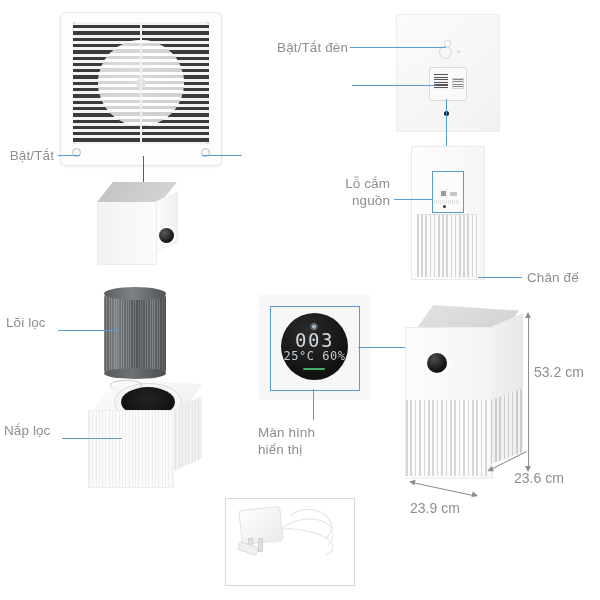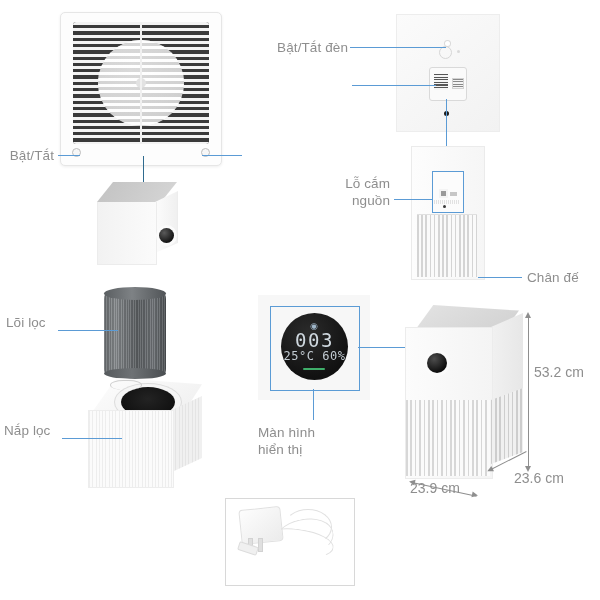--- a/index.html
+++ b/index.html
@@ -315,21 +315,21 @@
   <div class="arw dn" style="left:524.5px;top:466px;"></div>
   <div class="dimtxt" style="left:534px;top:364px;">53.2 cm</div>
 
   <div class="diag" style="left:489px;top:470px;width:42px;transform:rotate(-27deg);"></div>
   <div class="diagArw" style="left:487px;top:467px;border-right:6px solid #8e8e8e;transform:rotate(-27deg);"></div>
   <div class="dimtxt" style="left:514px;top:455px;margin-top:15px;">23.6 cm</div>
 
   <div class="diag" style="left:412px;top:482px;width:66px;transform:rotate(12deg);"></div>
   <div class="diagArw" style="left:409px;top:479px;border-right:6px solid #8e8e8e;transform:rotate(12deg);"></div>
   <div class="diagArw" style="left:472px;top:492px;border-left:6px solid #8e8e8e;transform:rotate(12deg);"></div>
-  <div class="dimtxt" style="left:410px;top:480px;">23.9 cm</div>
+  <div class="dimtxt" style="left:410px;top:500px;">23.9 cm</div>
 
   <div id="accBox">
     <div class="cord" style="left:58px;top:10px;width:46px;height:34px;"></div>
     <div class="cord" style="left:48px;top:20px;width:58px;height:36px;transform:rotate(-12deg);"></div>
     <div class="cord" style="left:36px;top:30px;width:70px;height:26px;transform:rotate(8deg);"></div>
   </div>
   <div id="adapter"></div>
   <div id="prongs">
     <span style="left:2px;"></span>
     <span style="left:12px;"></span>

